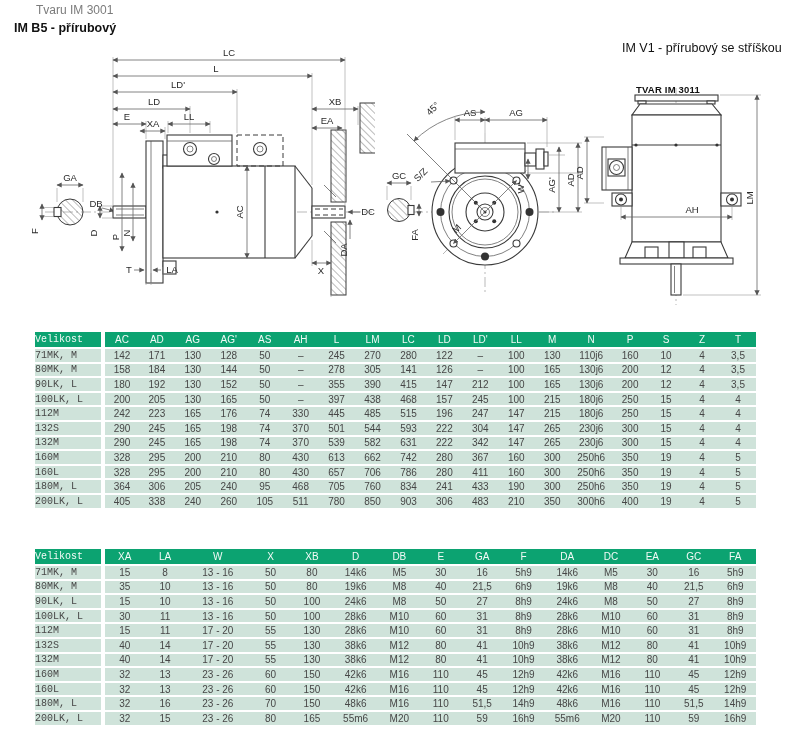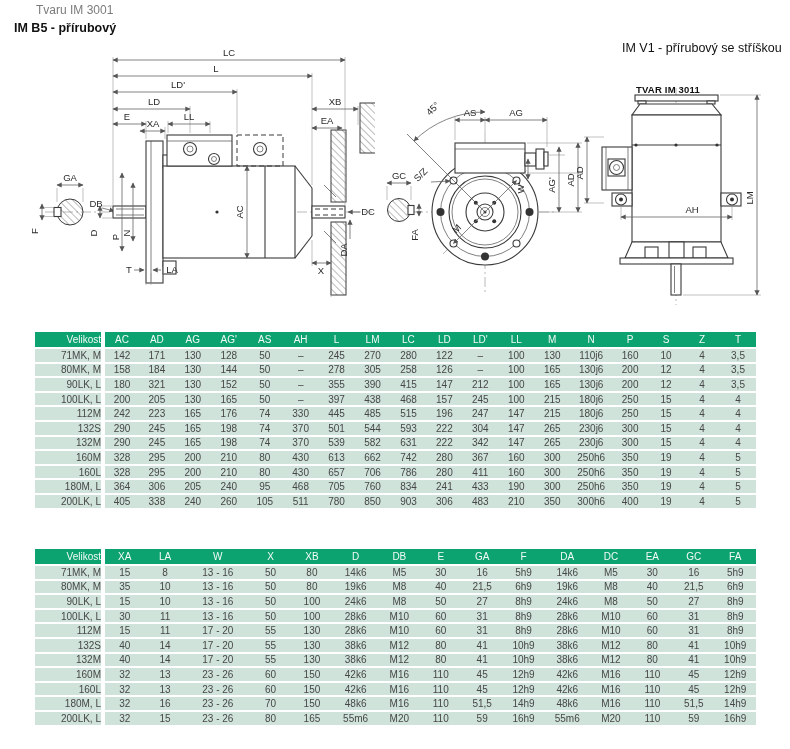--- a/index.html
+++ b/index.html
@@ -21,21 +21,21 @@
   #table1{top:332px;} #table2{top:549px;}
   .dim-table th{
     background:var(--green);color:#f3faf7;font-weight:normal;height:15px;
     text-align:center;padding:0;border-bottom:2px solid #fff;font-size:10px;
   }
   .dim-table td{
     background:var(--rowbg);height:12.6px;text-align:center;padding:0;
     border-bottom:2px solid #fff;white-space:nowrap;overflow:hidden;
   }
   .dim-table th:first-child,.dim-table td:first-child{
-    text-align:right;padding-left:6px;border-right:4px solid #fff;
+    text-align:left;border-right:4px solid #fff;font-family:Liberation Mono, monospace;
   }
 
   svg text{font-family:"Liberation Sans", sans-serif;}
   .lb{font-size:9.5px;fill:#2a2a2a;text-anchor:middle;}
   .ol{stroke:#3a3a3a;stroke-width:1.1;fill:none;}
   .olf{stroke:#3a3a3a;stroke-width:1.1;fill:#fff;}
   .thin{stroke:#4a4a4a;stroke-width:.7;fill:none;}
   .dim{stroke:#666;stroke-width:.8;fill:none;}
   .ext{stroke:#999;stroke-width:.6;fill:none;}
   .cl{stroke:#8a8a8a;stroke-width:.6;fill:none;stroke-dasharray:10 3 2 3;}
@@ -424,35 +424,35 @@
       <tr>
         <td>80MK, M</td>
         <td>158</td>
         <td>184</td>
         <td>130</td>
         <td>144</td>
         <td>50</td>
         <td>–</td>
         <td>278</td>
         <td>305</td>
-        <td>258</td>
+        <td>141</td>
         <td>126</td>
         <td>–</td>
         <td>100</td>
         <td>165</td>
         <td>130j6</td>
         <td>200</td>
         <td>12</td>
         <td>4</td>
         <td>3,5</td>
       </tr>
       <tr>
         <td>90LK, L</td>
         <td>180</td>
-        <td>321</td>
+        <td>192</td>
         <td>130</td>
         <td>152</td>
         <td>50</td>
         <td>–</td>
         <td>355</td>
         <td>390</td>
         <td>415</td>
         <td>147</td>
         <td>212</td>
         <td>100</td>

